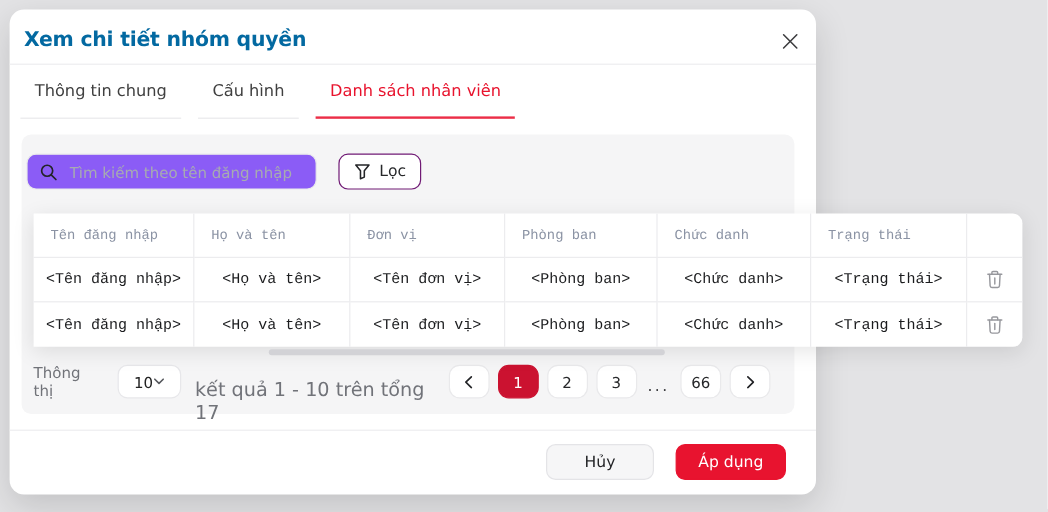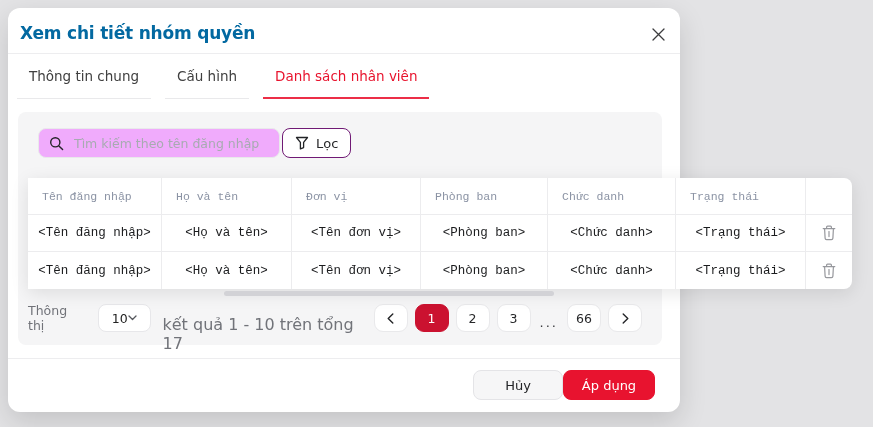--- a/index.html
+++ b/index.html
@@ -31,22 +31,22 @@
     padding:10px 12px 14px 12px; font-size:13.5px; color:#404040;
     border-bottom:1px solid #e9e9eb; cursor:pointer; white-space:nowrap;
   }
   .tab.active { color:#e8132d; border-bottom:2px solid #ec2e47; padding-bottom:13px; }
 
   .panel {
     position:absolute; left:10px; top:104px; width:644px; height:233px;
     background:#f5f5f6; border-radius:8px;
   }
   .search-box {
-    position:absolute; left:20px; top:16px; width:242px; height:30px;
-    background:#f0abfc; border:1px solid #e9e9eb; border-radius:8px;
+    position:absolute; left:4px; top:16px; width:242px; height:30px;
+    background:#8b5cf6; border:1px solid #e9e9eb; border-radius:8px;
     display:flex; align-items:center; padding:0 10px; gap:8px; box-sizing:border-box;
   }
   .search-box input {
     border:none; outline:none; flex:1; font-size:12.5px; color:#222;
     font-family:"DejaVu Sans", sans-serif; background:transparent; min-width:0;
   }
   .search-box input::placeholder { color:#a7abb1; }
   .filter-btn {
     position:absolute; left:264px; top:16px; height:30px; padding:0 12px;
     background:#fff; border:1px solid #701a75; border-radius:8px;
@@ -97,21 +97,21 @@
     font-size:12.5px; color:#27282a; cursor:pointer; box-sizing:border-box;
   }
   .pg-btn.active { background:#cb1230; border-color:#cb1230; color:#fff; }
   .pg-ellipsis { font-size:13px; color:#3a3b3e; padding:8px 2px 0 2px; letter-spacing:2px; }
 
   .footer-divider {
     position:absolute; left:0; top:350px; width:100%; height:0;
     border-bottom:1px solid #ededef;
   }
   .footer-btns {
-    position:absolute; right:25px; top:362px; display:flex; 
+    position:absolute; right:25px; top:362px; display:flex; gap:18px;
   }
   .btn {
     height:30px; border-radius:8px; display:flex; align-items:center;
     justify-content:center; font-size:13px; cursor:pointer; box-sizing:border-box;
   }
   .btn-cancel { width:90px; background:#f6f6f7; border:1px solid #e4e4e7; color:#232427; }
   .btn-apply { width:92px; background:#e8132f; border:1px solid #e8132f; color:#ffffff; }
 </style>
 </head>
 <body>

